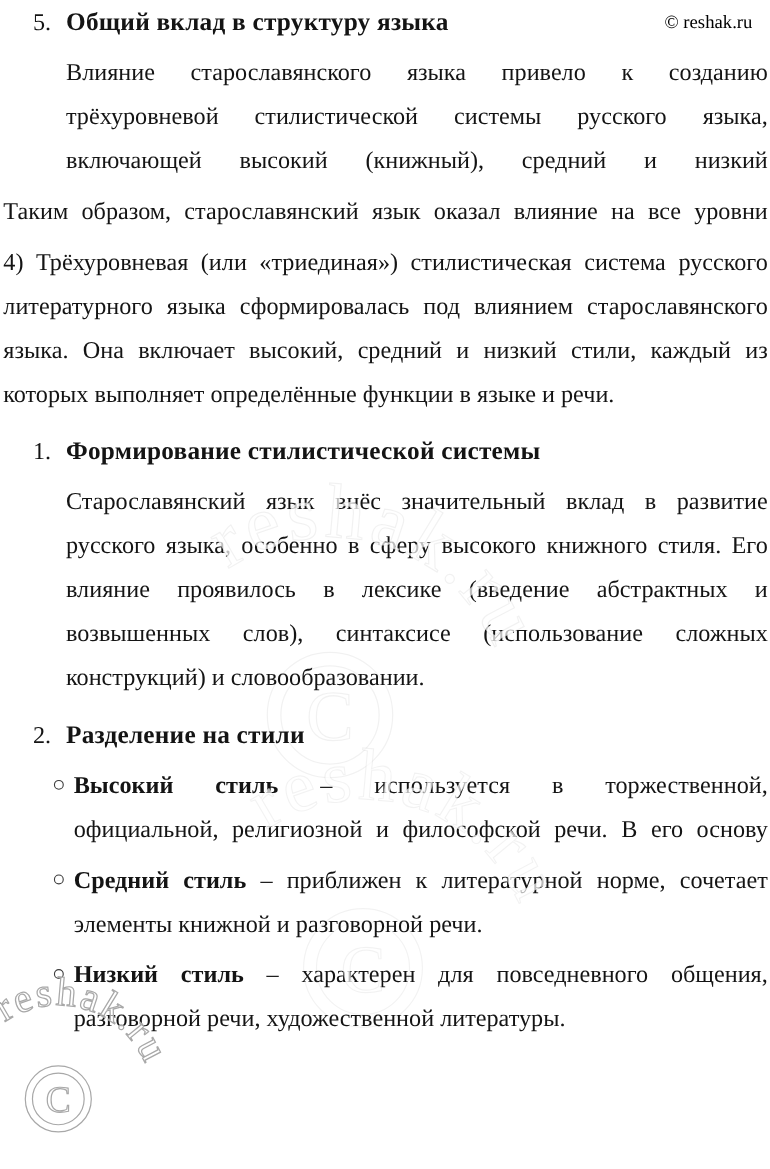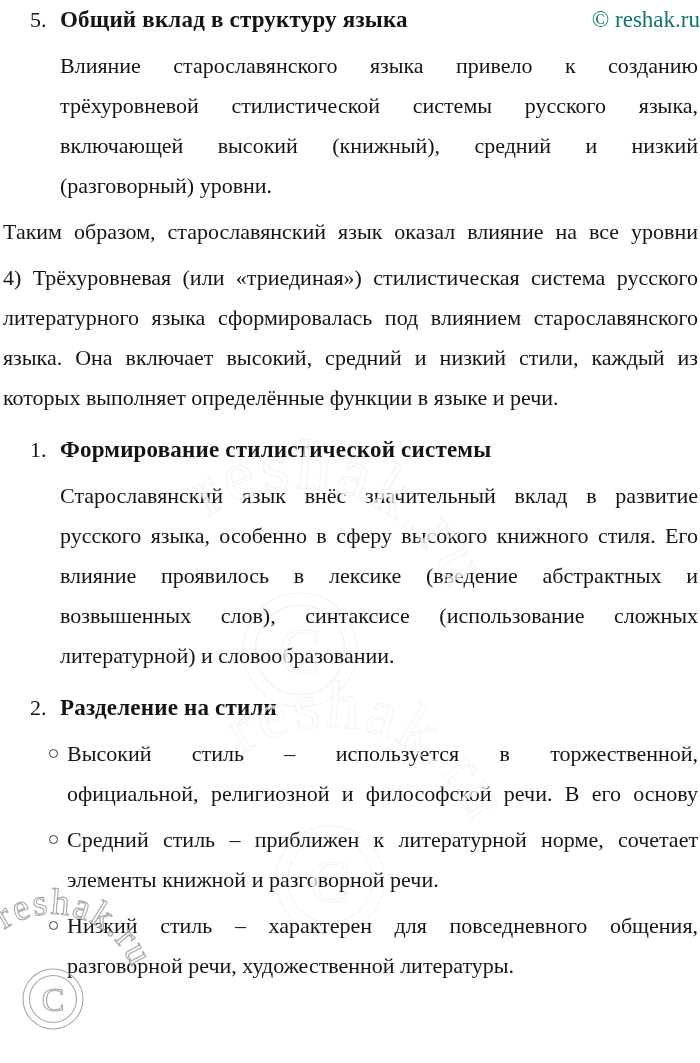--- a/index.html
+++ b/index.html
@@ -8,22 +8,22 @@
     width:700px;height:1063px;
     box-sizing:border-box;
     padding:0 2px 0 3px;
     overflow:hidden;
     background:#ffffff;
     font-family:"Liberation Serif","DejaVu Serif",serif;
     font-size:22px;
     color:#141414;
   }
   .copyright{
-    position:absolute;top:0;right:0;
-    line-height:40px;font-size:23px;color:#0f766e;
+    position:absolute;top:0;right:16px;
+    line-height:40px;font-size:17px;color:#000000;
     z-index:3;
   }
   .block{position:relative;}
   .heading{margin-top:12px;line-height:40px;}
   .heading:first-child{margin-top:0;}
   .heading .num{display:inline-block;width:30px;margin-left:27px;font-weight:normal;}
   .heading .htext{font-weight:bold;font-size:23px;letter-spacing:.2px;}
   .para{margin-top:6px;}
   .para.indent{margin-left:57px;font-family:Liberation Serif, serif;}
   .jline{
@@ -32,57 +32,56 @@
     text-align-last:justify;
     white-space:normal;
   }
   .jline.last{text-align-last:left;}
   .bullet{margin-top:6px;margin-left:64px;}
   .bullet .dot{
     position:absolute;left:-18px;top:15px;
     width:9px;height:9px;border:1.5px solid #3b3b3b;border-radius:50%;
     box-sizing:border-box;background:transparent;
   }
-  .bullet b{font-weight:normal;}
+  .bullet b{font-weight:bold;}
   .wm-layer{
     position:absolute;left:0;top:0;width:700px;height:1063px;
     pointer-events:none;z-index:2;
   }
 </style>
 </head>
 <body>
 
 <div class="page">
 
   <div class="copyright">© reshak.ru</div>
 
   <main id="doc">
       <div class="block heading"><span class="num">5.</span><span class="htext">Общий вклад в структуру языка</span></div>
       <div class="block para indent">
         <div class="jline">Влияние старославянского языка привело к созданию</div>
         <div class="jline">трёхуровневой стилистической системы русского языка,</div>
         <div class="jline">включающей высокий (книжный), средний и низкий</div>
-        <div class="jline last">(разговорный) уровни.</div>
       </div>
       <div class="block para">
         <div class="jline">Таким образом, старославянский язык оказал влияние на все уровни</div>
       </div>
       <div class="block para">
         <div class="jline">4) Трёхуровневая (или «триединая») стилистическая система русского</div>
         <div class="jline">литературного языка сформировалась под влиянием старославянского</div>
         <div class="jline">языка. Она включает высокий, средний и низкий стили, каждый из</div>
         <div class="jline last">которых выполняет определённые функции в языке и речи.</div>
       </div>
       <div class="block heading"><span class="num">1.</span><span class="htext">Формирование стилистической системы</span></div>
       <div class="block para indent">
         <div class="jline">Старославянский язык внёс значительный вклад в развитие</div>
         <div class="jline">русского языка, особенно в сферу высокого книжного стиля. Его</div>
         <div class="jline">влияние проявилось в лексике (введение абстрактных и</div>
         <div class="jline">возвышенных слов), синтаксисе (использование сложных</div>
-        <div class="jline last">литературной) и словообразовании.</div>
+        <div class="jline last">конструкций) и словообразовании.</div>
       </div>
       <div class="block heading"><span class="num">2.</span><span class="htext">Разделение на стили</span></div>
       <div class="block bullet">
         <span class="dot"></span>
         <div class="jline"><b>Высокий стиль</b> <span>– используется в торжественной,</span></div>
         <div class="jline">официальной, религиозной и философской речи. В его основу</div>
       </div>
       <div class="block bullet">
         <span class="dot"></span>
         <div class="jline"><b>Средний стиль</b> <span>– приближен к литературной норме, сочетает</span></div>

